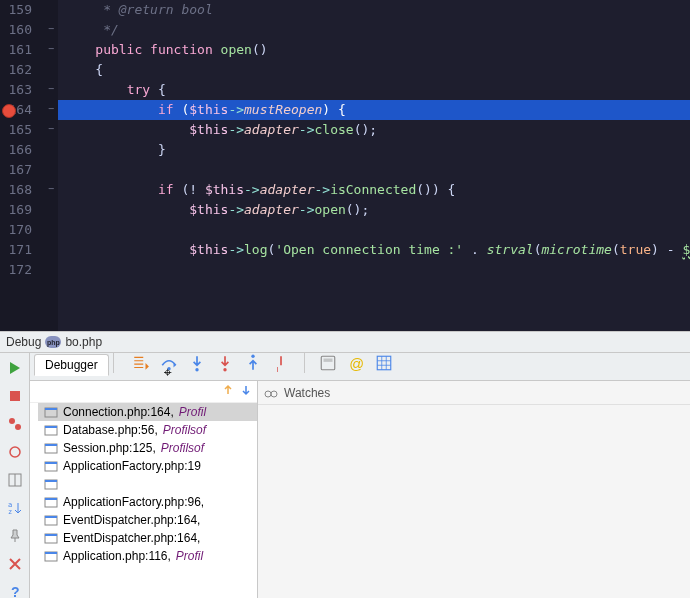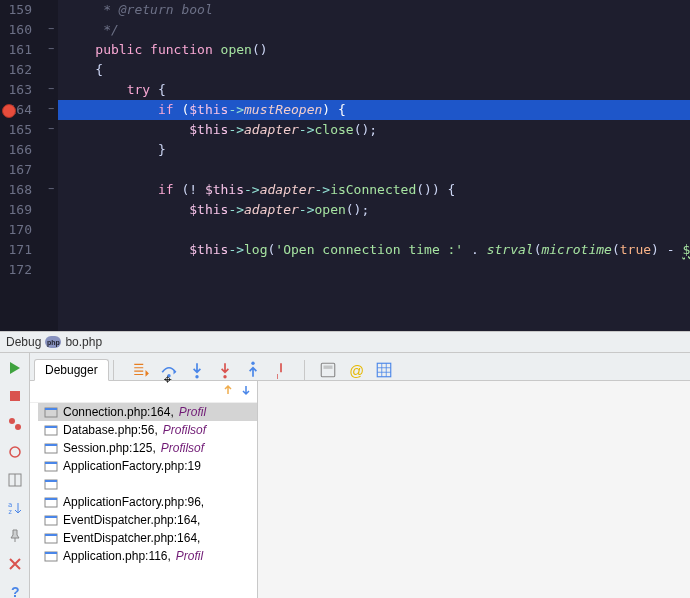--- a/index.html
+++ b/index.html
@@ -30,21 +30,21 @@
   .debug-header .lbl { color: #333; }
   .php-icon { width: 16px; height: 12px; background: #8892bf; border-radius: 6px; display: inline-flex; align-items: center; justify-content: center; font-size: 7px; color: #232531; font-weight: bold; }
   
   
   .debug-panel { display: flex; height: 287px; background: #f5f5f5; }
   .left-toolbar { width: 30px; background: #eceff1; border-right: 1px solid #c8c8c8; display: flex; flex-direction: column; align-items: center; padding-top: 6px; gap: 10px; }
   .tb-btn { width: 18px; height: 18px; display: flex; align-items: center; justify-content: center; cursor: pointer; }
   .tb-btn svg { width: 16px; height: 16px; }
   
   .debug-main { flex: 1; display: flex; flex-direction: column; }
-  .tabs-row { height: 28px; background: #eceff1; display: flex; align-items: flex-end; border-bottom: 1px solid #c8c8c8; padding-left: 4px; gap: 0; font-family: 'Helvetica Neue', Arial, sans-serif; }
+  .tabs-row { height: 28px; background: #eceff1; display: flex; align-items: flex-start; border-bottom: 1px solid #c8c8c8; padding-left: 4px; gap: 0; font-family: 'Helvetica Neue', Arial, sans-serif; }
   .tab { height: 22px; padding: 0 10px; display: flex; align-items: center; gap: 5px; border: 1px solid transparent; border-radius: 3px 3px 0 0; font-size: 12px; cursor: pointer; }
   .tab.active { background: #fff; border: 1px solid #c8c8c8; border-bottom: 1px solid #fff; position: relative; top: 1px; }
   .tab-icon { width: 14px; height: 14px; display: inline-flex; align-items: center; justify-content: center; }
   .step-icons { display: flex; gap: 10px; margin-left: 14px; align-items: center; }
   .step-icons .ic { width: 18px; height: 18px; cursor: pointer; display: flex; align-items: center; justify-content: center; position: relative; }
   .cursor-cue { position: absolute; left: 4px; top: 10px; font-size: 14px; color: #000; pointer-events: none; }
   .sep { width: 1px; height: 20px; background: #c8c8c8; margin: 0 4px; }
   
   .debug-body { flex: 1; display: flex; background: #fff; }
   .frames-panel { width: 228px; border-right: 1px solid #c8c8c8; display: flex; flex-direction: column; }
@@ -317,20 +317,30 @@
                 <rect x="1" y="3" width="12" height="9" fill="none" stroke="#888"></rect>
                 <rect x="1" y="3" width="12" height="2" fill="#4a86e8"></rect>
               </svg>
               <span>Application.php:116, </span>
               <span class="italic">Profil</span>
             </div>
         </div>
       </div>
 
       <div class="watches-panel">
+        <div class="panel-header">
+          <span style="display:flex;align-items:center;gap:6px">
+            <svg width="14" height="14" viewBox="0 0 14 14">
+                <circle cx="4" cy="8" r="3" fill="none" stroke="#888"></circle>
+                <circle cx="10" cy="8" r="3" fill="none" stroke="#888"></circle>
+                <line x1="7" y1="8" x2="7" y2="8" stroke="#888"></line>
+              </svg>
+            <span>Watches</span>
+          </span>
+        </div>
         <div class="watches-body"></div>
         <div class="watches-footer">
           <span class="wf-btn">+</span>
           <span class="wf-btn">−</span>
         </div>
       </div>
     </div>
   </div>
 </div>
 

